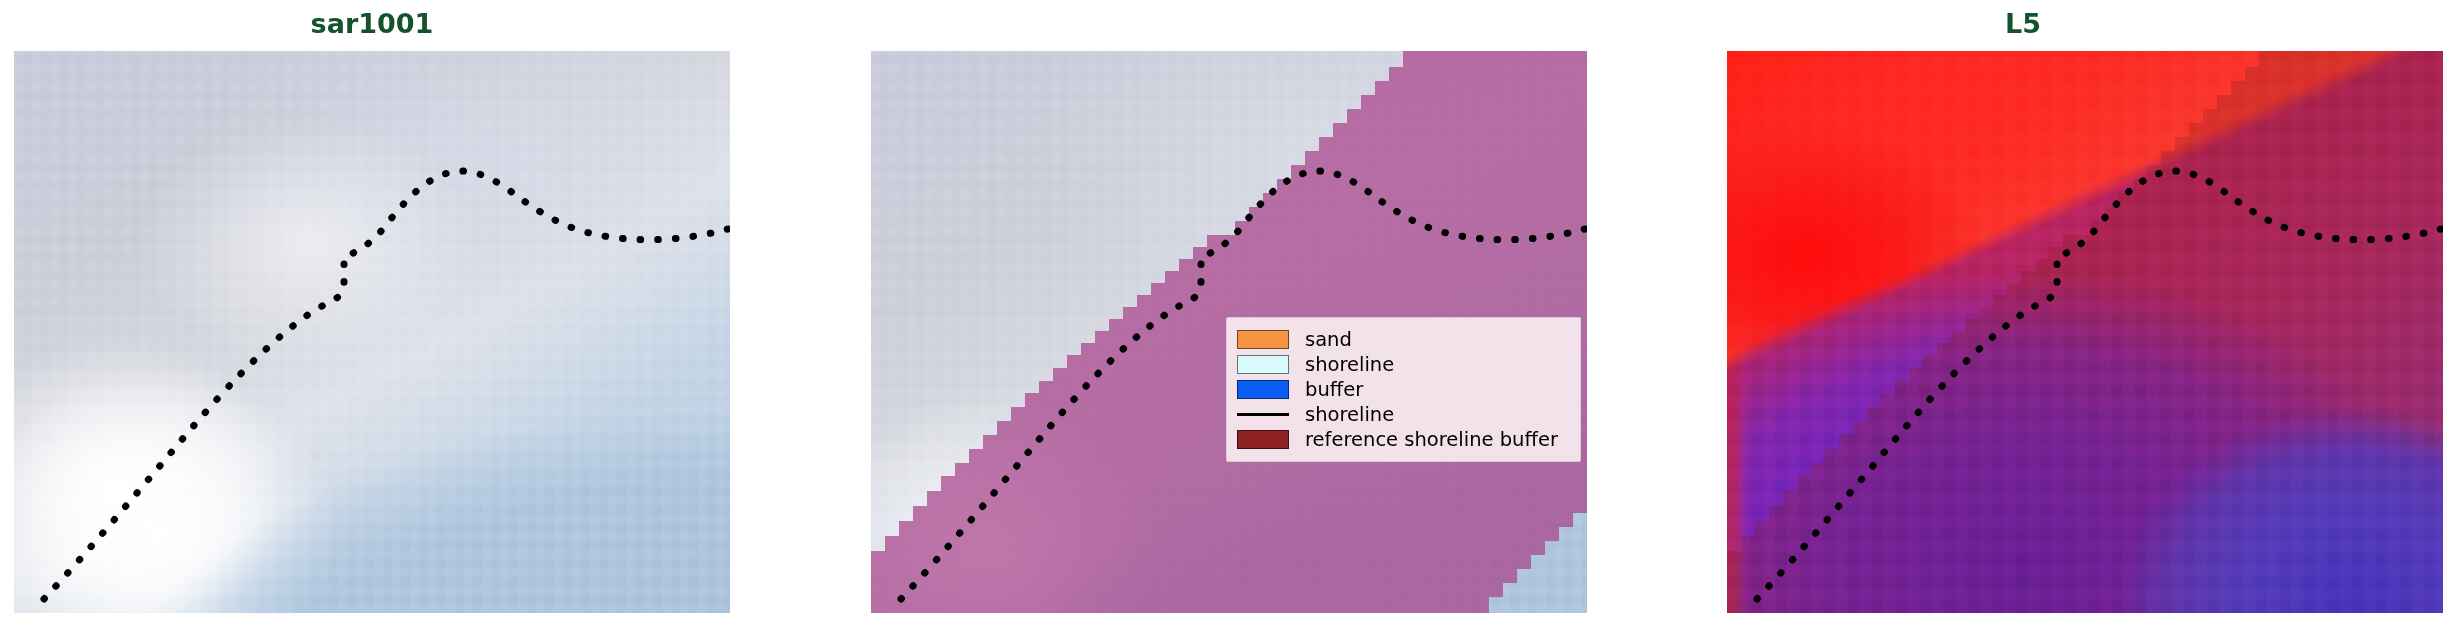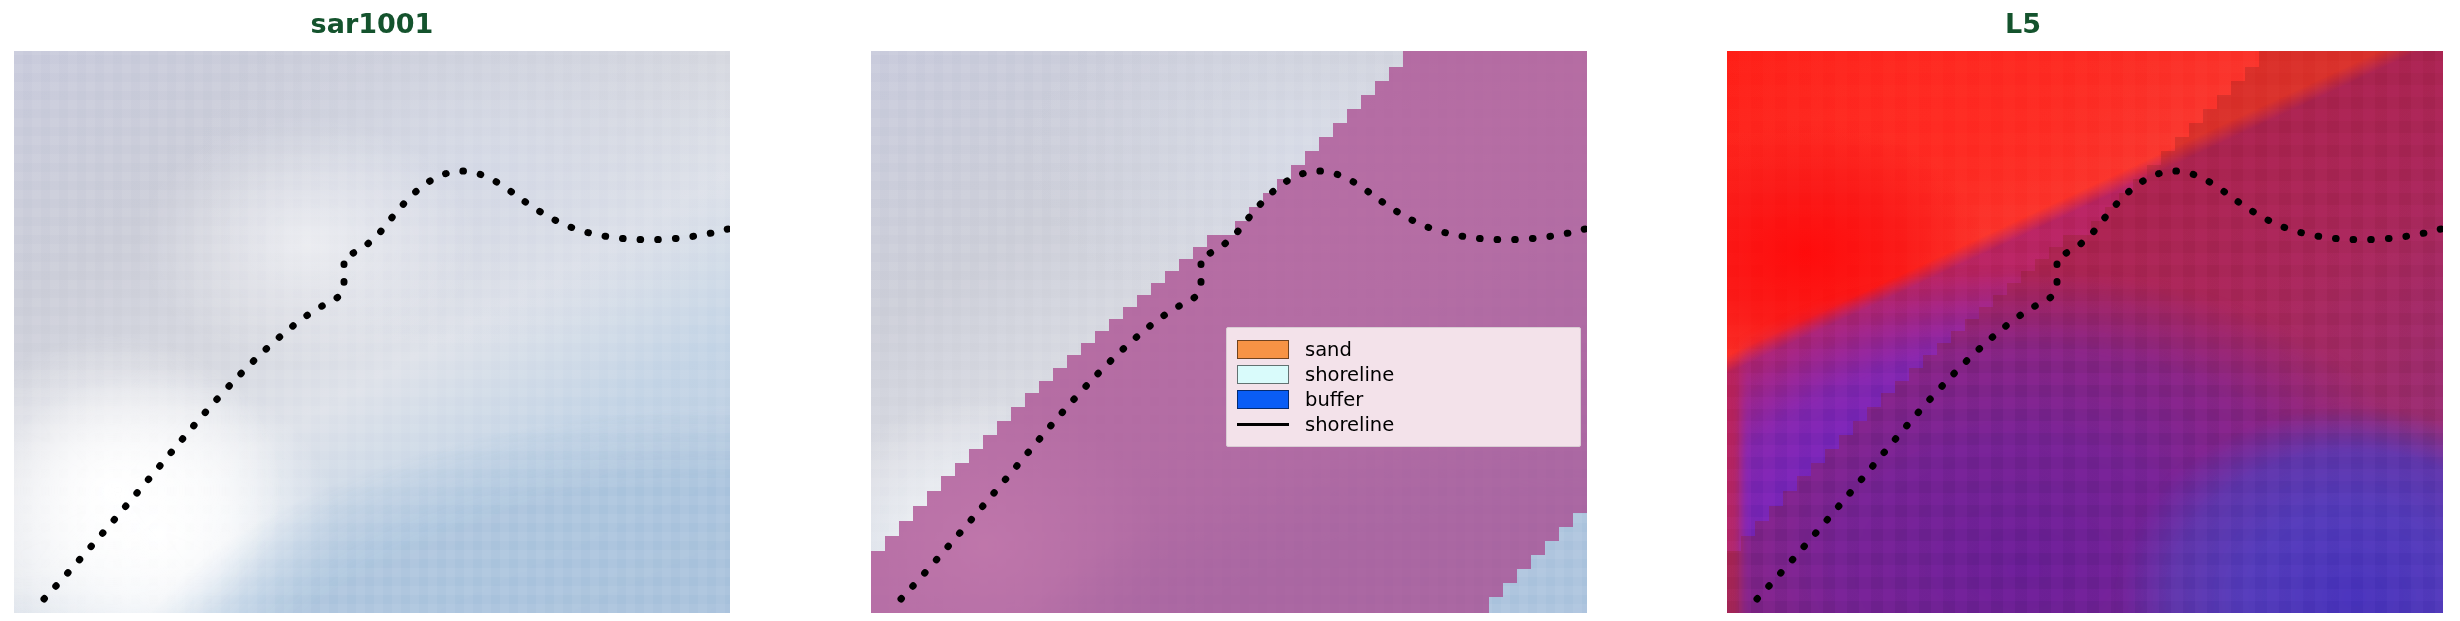--- a/index.html
+++ b/index.html
@@ -173,36 +173,40 @@
 
     <svg class="shoreline-svg" viewBox="0 0 716 562" preserveAspectRatio="none">
       <path d="M 30,548 C 70,505 112,455 150,410 C 190,362 218,330 250,300
                C 278,274 300,258 318,250 C 326,246 330,240 330,232
                C 330,222 330,214 330,206 C 346,200 360,190 372,174
                C 386,156 400,140 416,130 C 432,120 448,118 462,122
                C 482,128 496,140 510,150 C 530,164 548,174 568,180
                C 596,188 626,190 656,188 C 680,186 700,182 714,178" fill="none" stroke="#000000" stroke-width="7" stroke-linecap="round" stroke-dasharray="0.6 17"></path>
     </svg>
 
-    <div class="legend" style="left:355px;top:276px;width:355px;">
+    <div class="legend" style="left:355px;top:266px;width:355px;">
       <div class="legend-row">
         <span class="swatch" style="background:#f79345;"></span>
         <span class="legend-label">sand</span>
       </div>
       <div class="legend-row">
         <span class="swatch" style="background:#d9fbfb;"></span>
         <span class="legend-label">shoreline</span>
       </div>
       <div class="legend-row">
         <span class="swatch" style="background:#0a5df5;"></span>
         <span class="legend-label">buffer</span>
       </div>
       <div class="legend-row">
         <span class="swatch line"></span>
         <span class="legend-label">shoreline</span>
+      </div>
+      <div class="legend-row">
+        <span class="swatch" style="background:#8e2121;"></span>
+        <span class="legend-label">reference shoreline buffer</span>
       </div>
     </div>
   </div>
 
   <div class="panel-title" style="left:1665px;top:8px;width:716px;">L5</div>
 
   <div class="img-frame" style="left:1727px;top:51px;width:716px;height:562px;">
     <div class="layer p3-base"></div>
     <div class="p3-dark"></div>
     <div class="p3-purple"></div>

